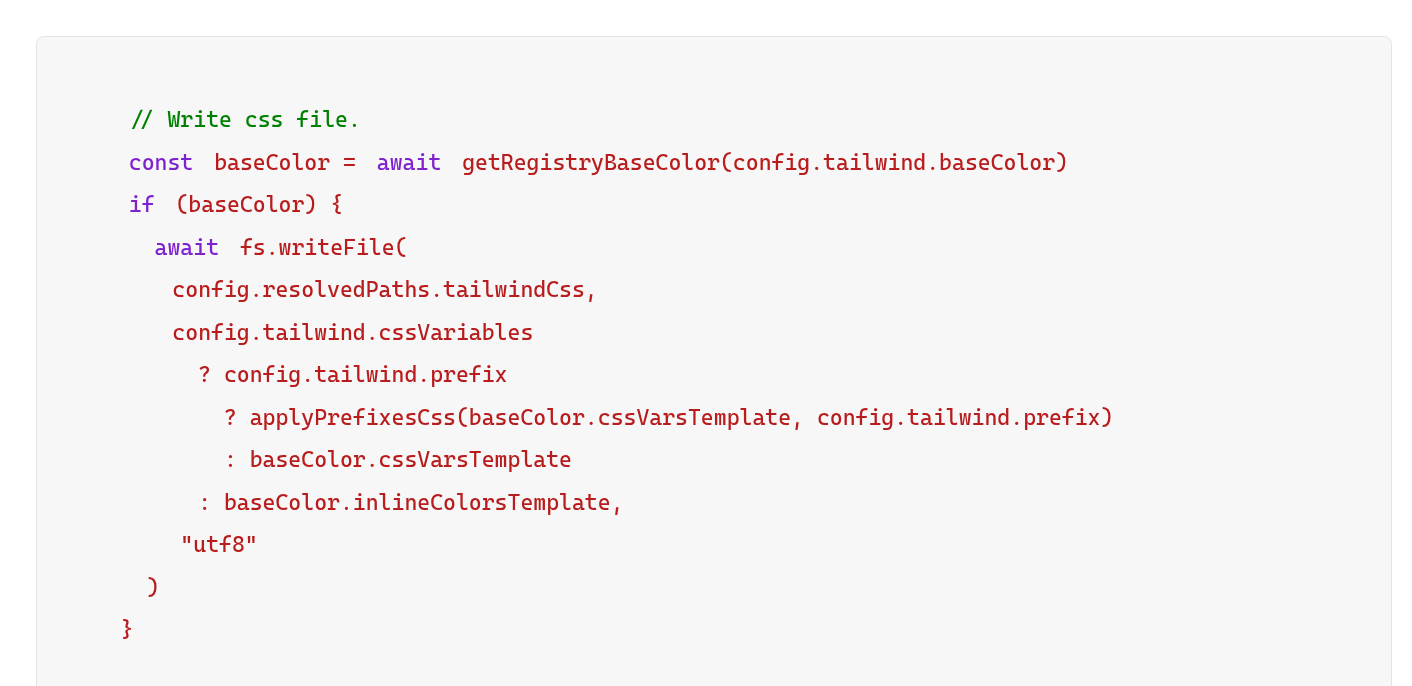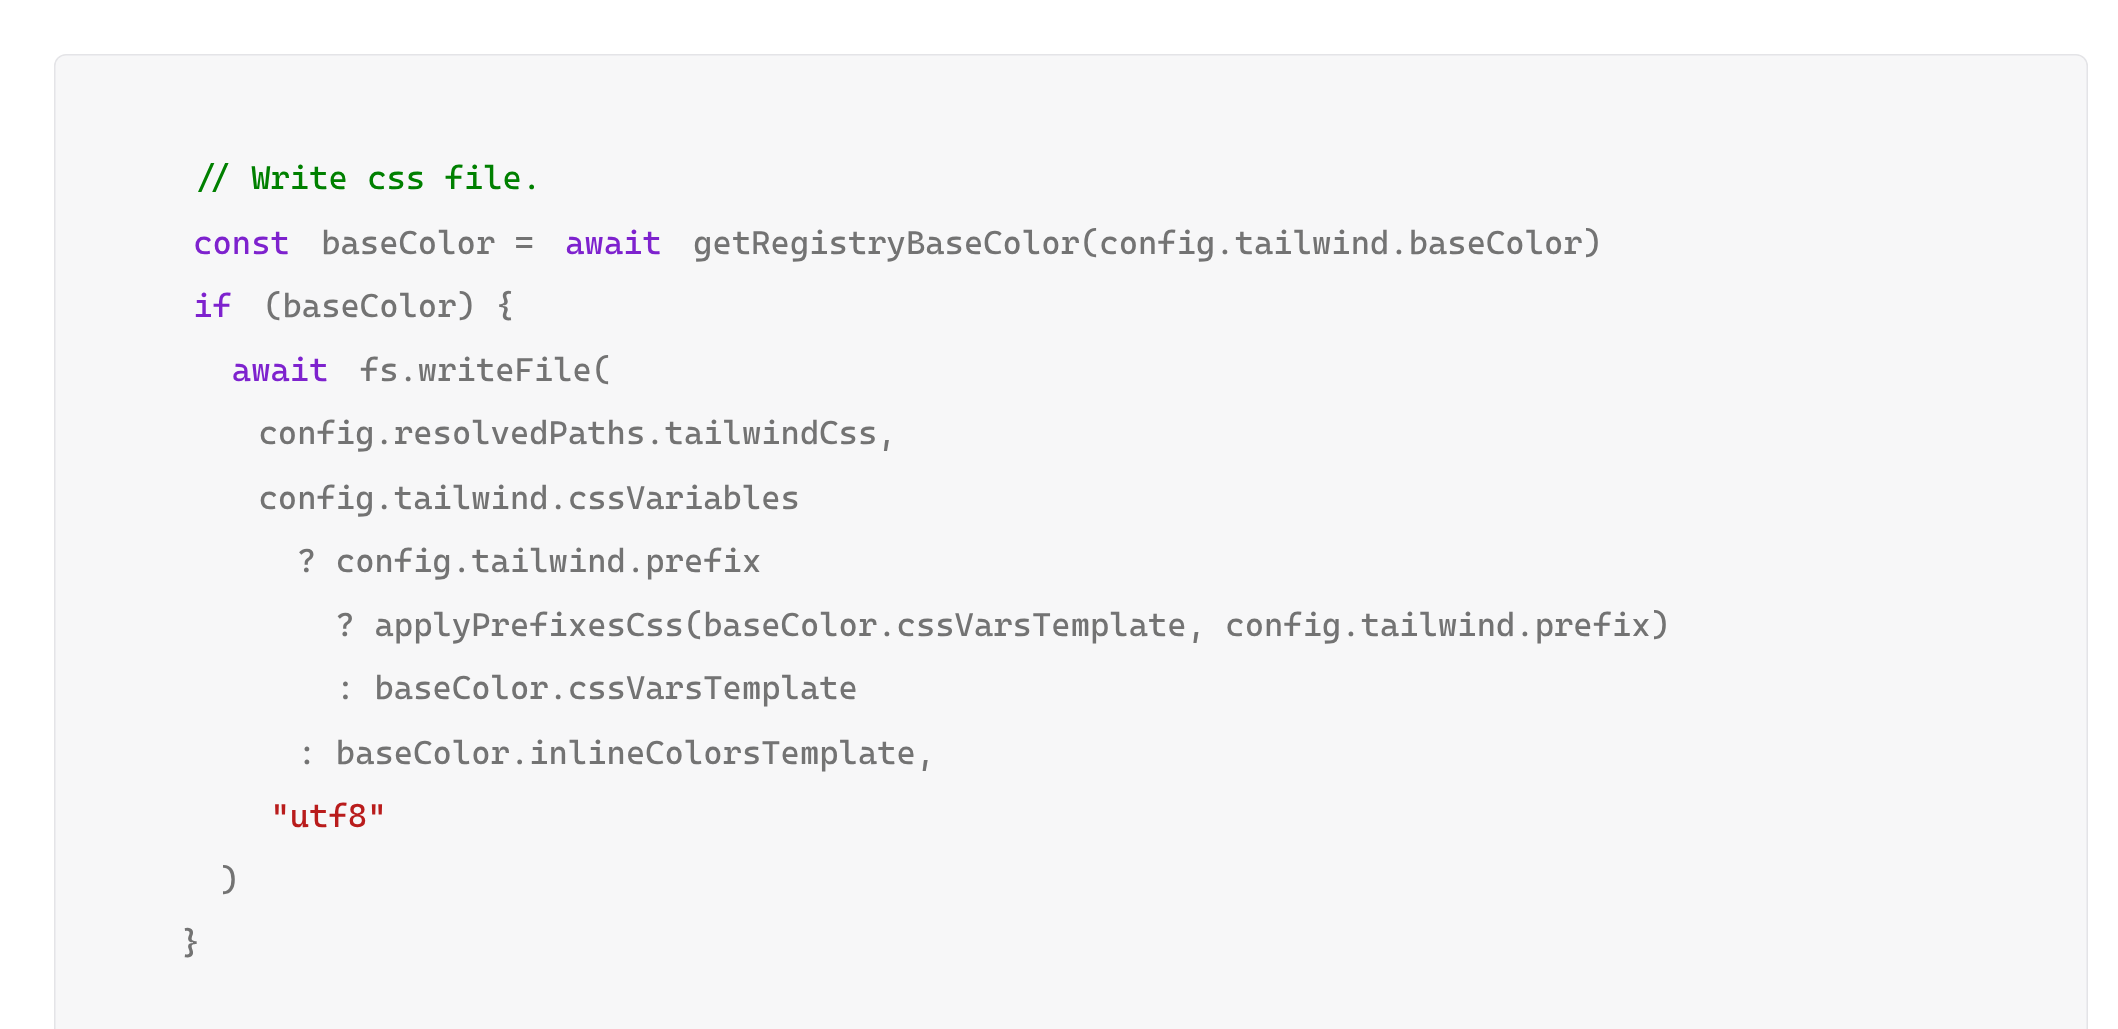--- a/index.html
+++ b/index.html
@@ -25,18 +25,18 @@
       color: #3f3f46;
       white-space: pre;
       overflow: auto;
     }
     .line {
       display: block;
     }
     .comment { color: #008000; }
     .keyword { color: #7e22ce; text-align: center; }
     .string { color: #b91c1c; }
-    .default { color: #737373; }
+    .default { color: #b91c1c; }
   </style>
 </head>
 <body>
 
 <pre class="code-block" id="code-output"><span class="line"><span class="default">  </span><span class="comment">// Write css file.</span></span><span class="line"><span class="default">  </span><span class="keyword">const</span><span class="default"> baseColor = </span><span class="keyword">await</span><span class="default"> getRegistryBaseColor(config.tailwind.baseColor)</span></span><span class="line"><span class="default">  </span><span class="keyword">if</span><span class="default"> (baseColor) {</span></span><span class="line"><span class="default">    </span><span class="keyword">await</span><span class="default"> fs.writeFile(</span></span><span class="line"><span class="default">      config.resolvedPaths.tailwindCss,</span></span><span class="line"><span class="default">      config.tailwind.cssVariables</span></span><span class="line"><span class="default">        ? config.tailwind.prefix</span></span><span class="line"><span class="default">          ? applyPrefixesCss(baseColor.cssVarsTemplate, config.tailwind.prefix)</span></span><span class="line"><span class="default">          : baseColor.cssVarsTemplate</span></span><span class="line"><span class="default">        : baseColor.inlineColorsTemplate,</span></span><span class="line"><span class="default">      </span><span class="string">"utf8"</span></span><span class="line"><span class="default">    )</span></span><span class="line"><span class="default">  }</span></span></pre>
 
 </body></html>

